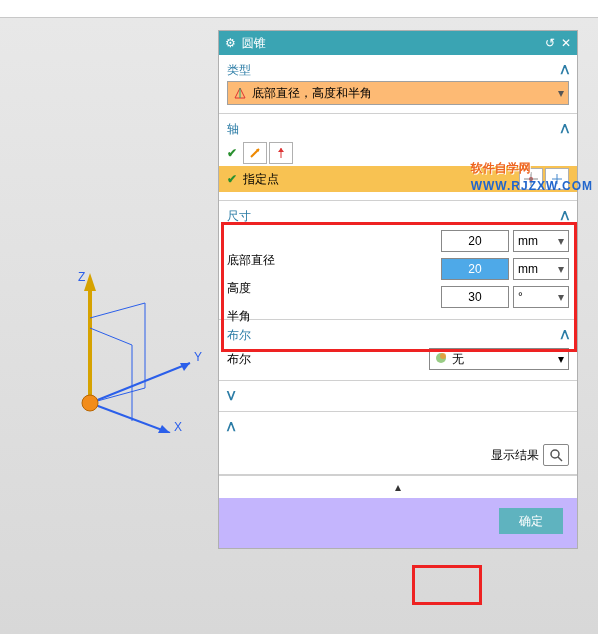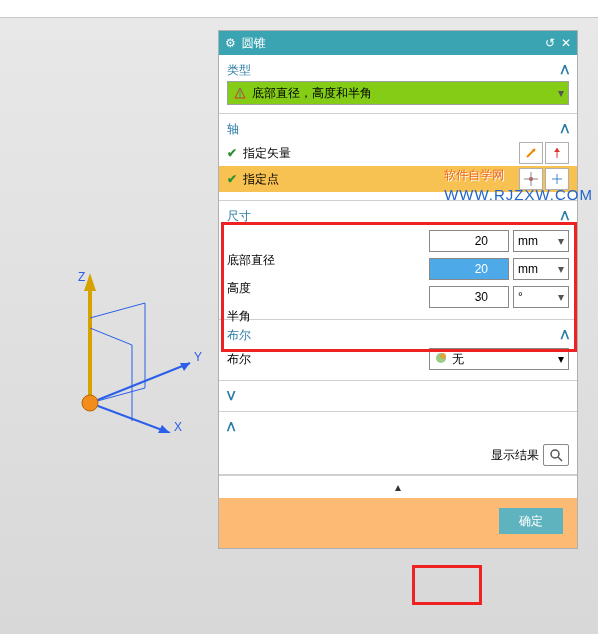--- a/index.html
+++ b/index.html
@@ -10,49 +10,49 @@
   .panel { position: absolute; right: 20px; top: 30px; width: 360px; background: #fff; border: 1px solid #b0b0b0; }
   .panel-header { background: #3aa4b3; color: #fff; height: 24px; display: flex; align-items: center; padding: 0 6px; }
   .panel-header .gear { margin-right: 6px; }
   .panel-header .title { flex: 1; }
   .panel-header .winbtn { margin-left: 6px; cursor: pointer; }
   .section { border-bottom: 1px solid #d0d0d0; padding: 4px 8px 8px 8px; }
   .section.collapsed { padding: 4px 8px; }
   .section-head { display: flex; align-items: center; height: 22px; color: #2b7ca6; }
   .section-head .sh-title { flex: 1; }
   .section-head .caret { color: #2b7ca6; font-weight: bold; }
-  .dropdown { display: flex; align-items: center; width: 100%; height: 24px; border: 1px solid #a0a0a0; background: #84cc16; padding: 0 4px; cursor: pointer; }
+  .dropdown { display: flex; align-items: center; width: 100%; height: 24px; border: 1px solid #a0a0a0; background: #fdba74; padding: 0 4px; cursor: pointer; }
   .dropdown .dd-icon { width: 16px; display: flex; justify-content: center; }
   .dropdown .dd-text { flex: 1; padding-left: 4px; }
   .dropdown .dd-arrow { color: #555; }
   .row { display: flex; align-items: center; height: 26px; padding: 2px 0; }
   .row .chk { color: #2a9030; margin-right: 6px; font-weight: bold; }
   .row .lbl { flex: 1; }
   .row.highlight { background: #f8c252; margin: 0 -8px; padding: 2px 8px; }
   .mini-btns { display: flex; gap: 2px; }
   .mini-btn { width: 24px; height: 22px; border: 1px solid #b0b0b0; background: #fff; display:flex; align-items:center; justify-content:center; }
   .dim-row { display: flex; align-items: center; height: 28px; gap: 4px; }
   .dim-row .dlbl { flex: 1; margin-top: 38px; }
-  .num-input { width: 80px; height: 22px; border: 1px solid #888; padding: 0 20px; text-align: right; }
+  .num-input { width: 68px; height: 22px; border: 1px solid #888; padding: 0 8px; text-align: center; }
   .num-input.highlight { background: #4ea9e8; color: #fff; }
   .unit-sel { width: 56px; height: 22px; border: 1px solid #888; background: #fff; display:flex; align-items:center; justify-content:space-between; padding: 0 4px; }
   .unit-sel .ua { color:#555; }
   .redbox { position: absolute; border: 3px solid #e22; pointer-events: none; }
   .bool-sel { display:flex; align-items:center; width: 140px; height: 22px; border:1px solid #888; padding:0 4px; margin-left:auto; }
   .bool-sel .bi { margin-right:4px; }
   .bool-sel .bt { flex:1; }
   .preview { display:flex; justify-content:flex-end; align-items:center; gap:4px; padding-top:6px; }
   .mag { width: 26px; height: 22px; border:1px solid #888; display:flex; align-items:center; justify-content:center; border-radius:2px; }
   .footer-arrow { text-align:center; padding:4px 0; color:#333; border-top:1px solid #d0d0d0; }
-  .btnbar { display:flex; justify-content:flex-end; gap:12px; padding:10px 14px 14px 0; background:#fdba74; }
+  .btnbar { display:flex; justify-content:flex-end; gap:12px; padding:10px 14px 14px 0; background:#c4b5fd; }
   .btn { width: 64px; height: 26px; display:flex; align-items:center; justify-content:center; cursor:pointer; }
   .btn.ok { background:#5fb3bf; color:#fff; }
   .btn.cancel { background:#e8e8e8; color:#333; border:1px solid #c8c8c8; }
-  .watermark { position:absolute; right:5px; top:155px; font-weight:normal; font-size:26px; color:#e62; text-shadow:1px 1px #fff; pointer-events:none; }
-  .watermark .sub { font-size:15px; color:#2266cc; letter-spacing:1px; display:block; text-align:center; text-shadow:none; }
+  .watermark { position:absolute; right:5px; top:148px; font-weight:bold; font-size:26px; color:#e62; text-shadow:1px 1px #fff; pointer-events:none; }
+  .watermark .sub { font-size:12px; color:#2266cc; letter-spacing:1px; display:block; text-align:center; text-shadow:none; }
 </style>
 </head>
 <body>
 
 <div class="topbar"></div>
 <div class="viewport">
   <svg class="axes" viewBox="0 0 180 170">
     <line x1="50" y1="140" x2="130" y2="170" stroke="#2b5fea" stroke-width="2"></line>
     <polygon points="130,170 122,162 118,170" fill="#2b5fea"></polygon>
     <line x1="50" y1="140" x2="150" y2="100" stroke="#2b5fea" stroke-width="2"></line>
@@ -96,21 +96,20 @@
     </div>
   </div>
 
   <div class="section">
     <div class="section-head">
       <span class="sh-title">轴</span>
       <span class="caret">ᐱ</span>
     </div>
     <div class="row">
       <span class="chk">✔</span>
-      <span class="lbl">指定矢量</span>
       <div class="mini-btns">
         <span class="mini-btn">
             <svg width="14" height="14">
               <line x1="3" y1="11" x2="11" y2="3" stroke="#e80" stroke-width="2"></line>
               <polygon points="11,3 8,3 11,6" fill="#e80"></polygon>
             </svg>
           </span>
         <span class="mini-btn">
             <svg width="14" height="14">
               <line x1="7" y1="2" x2="7" y2="12" stroke="#d33"></line>

